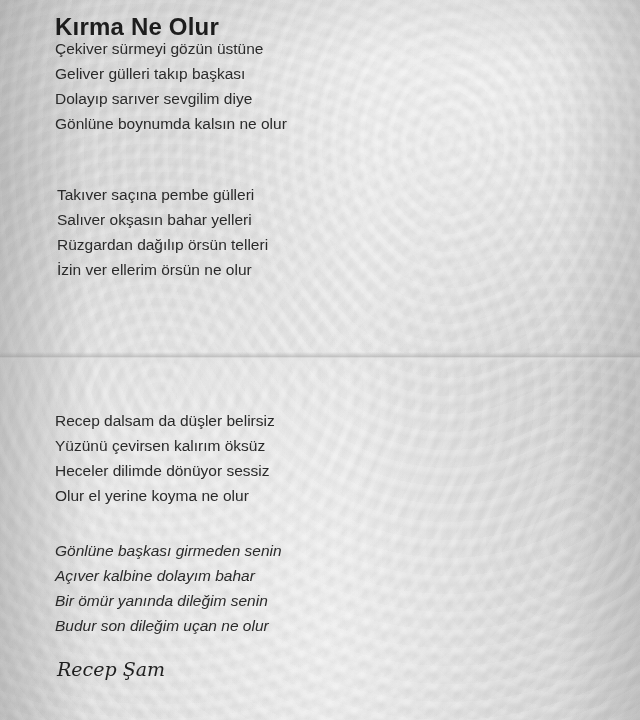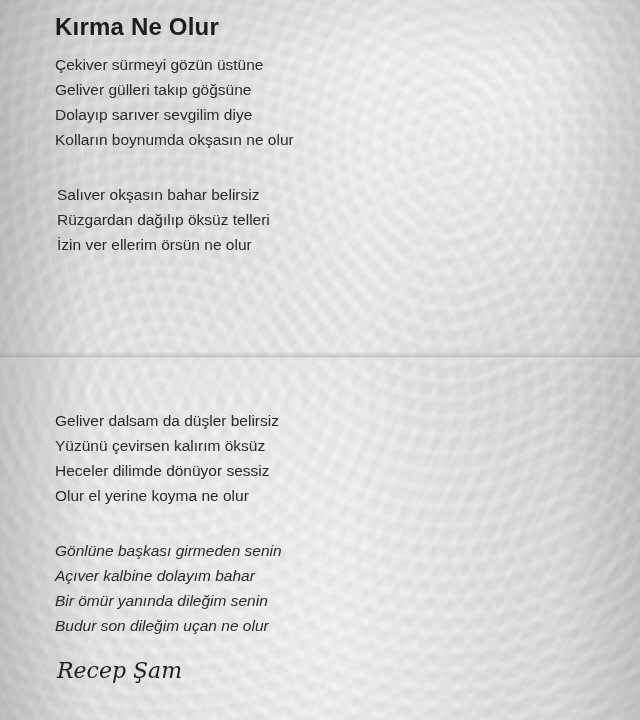--- a/index.html
+++ b/index.html
@@ -73,60 +73,61 @@
     position: absolute;
     left: 55px;
     font-size: 15.5px;
     color: #2a2a2a;
     line-height: 25px;
     white-space: nowrap;
   }
   .stanza .line {
     display: block;
   }
-  .s1 { top: 52px; }
+  .s1 { top: 36px; }
   .s2 { top: 182px; left: 57px; }
   .s3 { top: 408px; }
   .s4 { top: 538px; font-style: italic; }
   .author {
     position: absolute;
     left: 57px;
     top: 658px;
     font-family: "DejaVu Serif", serif;
     font-style: italic;
-    font-size: 22px;
+    font-size: 19px;
     color: #1f1f1f;
   }
 </style>
 </head>
 <body>
 
 <div class="page">
   <div class="texture"></div>
   <div class="seam"></div>
   <div class="vignette"></div>
 
   <div class="content">
     <div class="title">Kırma Ne Olur</div>
 
     <div class="stanza s1">
       <span class="line">Çekiver sürmeyi gözün üstüne</span>
-      <span class="line">Geliver gülleri takıp göğsüne</span>
+      <span class="line">Geliver gülleri takıp başkası</span>
       <span class="line">Dolayıp sarıver sevgilim diye</span>
-      <span class="line">Kolların boynumda okşasın ne olur</span>
+      <span class="line">Gönlüne boynumda kalsın ne olur</span>
     </div>
 
     <div class="stanza s2">
-      <span class="line">Salıver okşasın bahar belirsiz</span>
-      <span class="line">Rüzgardan dağılıp öksüz telleri</span>
+      <span class="line">Takıver saçına pembe gülleri</span>
+      <span class="line">Salıver okşasın bahar yelleri</span>
+      <span class="line">Rüzgardan dağılıp örsün telleri</span>
       <span class="line">İzin ver ellerim örsün ne olur</span>
     </div>
 
     <div class="stanza s3">
-      <span class="line">Geliver dalsam da düşler belirsiz</span>
+      <span class="line">Recep dalsam da düşler belirsiz</span>
       <span class="line">Yüzünü çevirsen kalırım öksüz</span>
       <span class="line">Heceler dilimde dönüyor sessiz</span>
       <span class="line">Olur el yerine koyma ne olur</span>
     </div>
 
     <div class="stanza s4">
       <span class="line">Gönlüne başkası girmeden senin</span>
       <span class="line">Açıver kalbine dolayım bahar</span>
       <span class="line">Bir ömür yanında dileğim senin</span>
       <span class="line">Budur son dileğim uçan ne olur</span>

